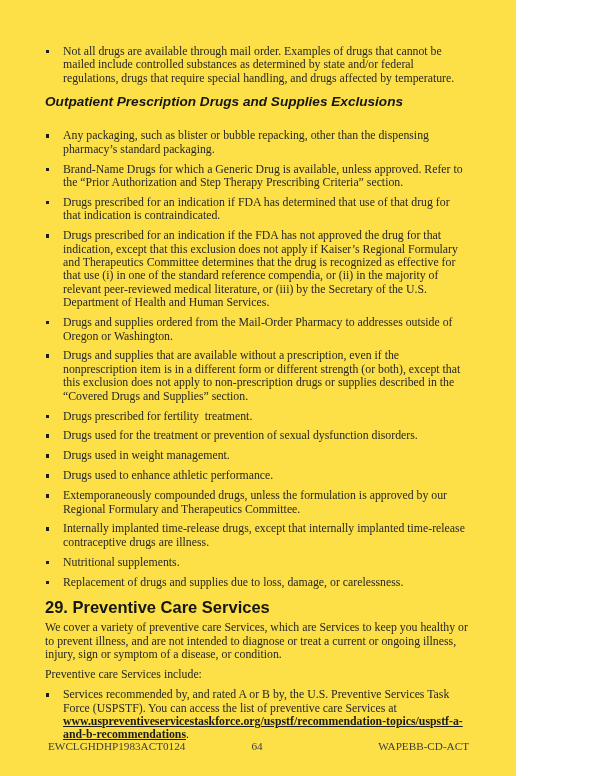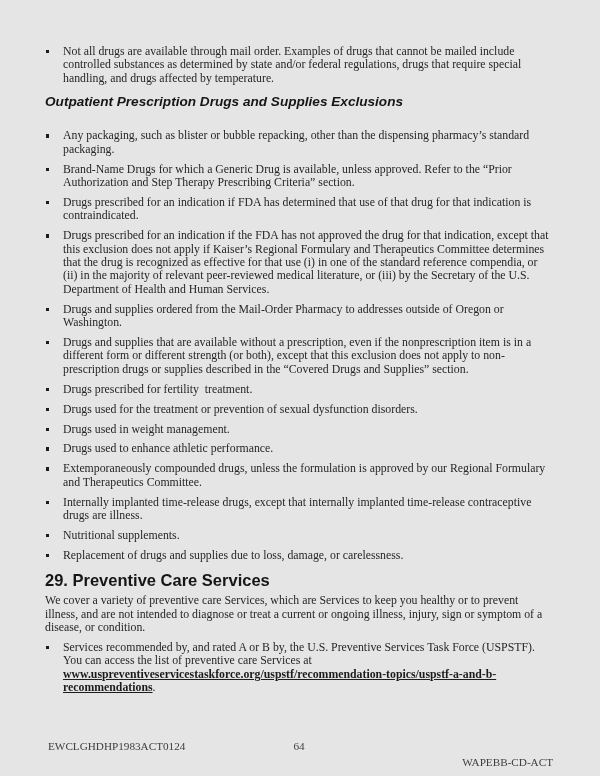--- a/index.html
+++ b/index.html
@@ -2,25 +2,25 @@
 <html><head>
 <meta charset="utf-8">
 <style>
   html, body {
     margin: 0;
     padding: 0;
     background: #ffffff;
   }
   .page {
     position: relative;
-    width: 600px;
+    width: 516px;
     height: 776px;
     box-sizing: border-box;
     padding: 45px 46px 0 45px;
-    background: #e5e5e5;
+    background: #fde047;
     font-family: "Liberation Serif", serif;
     font-size: 11.8px;
     line-height: 13.4px;
     color: #262626;
     overflow: hidden;
   }
   ul.bullets {
     list-style: none;
     margin: 0;
     padding: 0;
@@ -76,21 +76,21 @@
     left: 45px;
     right: 47px;
     bottom: 22px;
     height: 14px;
     font-size: 11.2px;
     line-height: 13px;
     color: #3d3d3d;
   }
   .footer-left  { position: absolute; left: 3px; top: 0; }
   .footer-center{ position: absolute; left: 0; right: 0; top: 0; text-align: center; }
-  .footer-right { position: absolute; right: 0; top: 16px; }
+  .footer-right { position: absolute; right: 0; top: 0; }
 </style>
 </head>
 <body>
 
 <div class="page">
 
   <ul class="bullets">
     <li>
       <span class="bullet-marker"></span>
       <span class="bullet-text">Not all drugs are available through mail order. Examples of drugs that cannot be mailed include controlled substances as determined by state and/or federal regulations, drugs that require special handling, and drugs affected by temperature.</span>
@@ -155,20 +155,21 @@
     <li>
       <span class="bullet-marker"></span>
       <span class="bullet-text">Replacement of drugs and supplies due to loss, damage, or carelessness.</span>
     </li>
   </ul>
 
   <h1 class="main-heading">29. Preventive Care Services</h1>
 
   <p class="para">We cover a variety of preventive care Services, which are Services to keep you healthy or to prevent illness, and are not intended to diagnose or treat a current or ongoing illness, injury, sign or symptom of a disease, or condition.</p>
 
+  <p class="include-label">Preventive care Services include:</p>
 
   <ul class="bullets">
     <li>
       <span class="bullet-marker"></span>
       <span class="bullet-text"><span>Services recommended by, and rated A or B by, the U.S. Preventive Services Task Force (USPSTF). You can access the list of preventive care Services at </span><span class="doc-link">www.uspreventiveservicestaskforce.org/uspstf/recommendation-topics/uspstf-a-and-b-recommendations</span><span>.</span></span>
     </li>
   </ul>
 
   <div class="footer">
     <span class="footer-left">EWCLGHDHP1983ACT0124</span>

